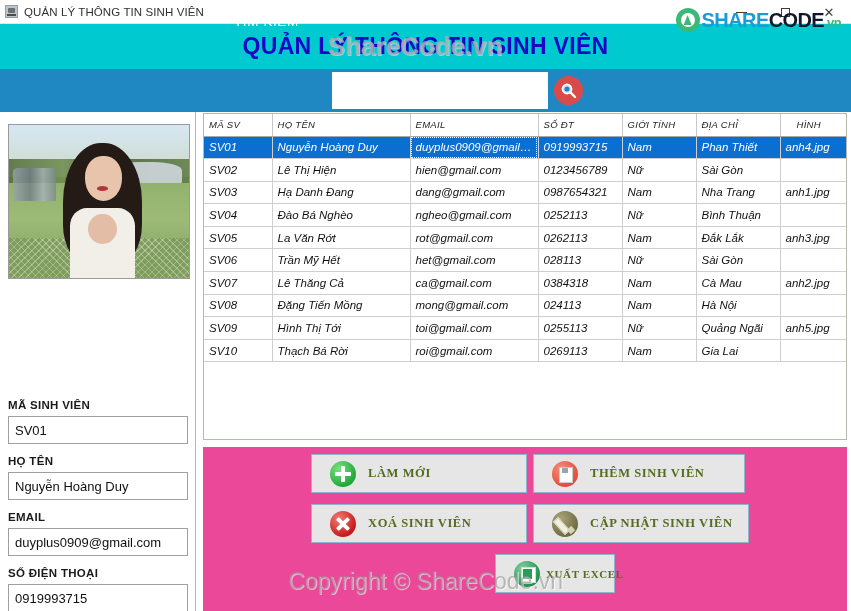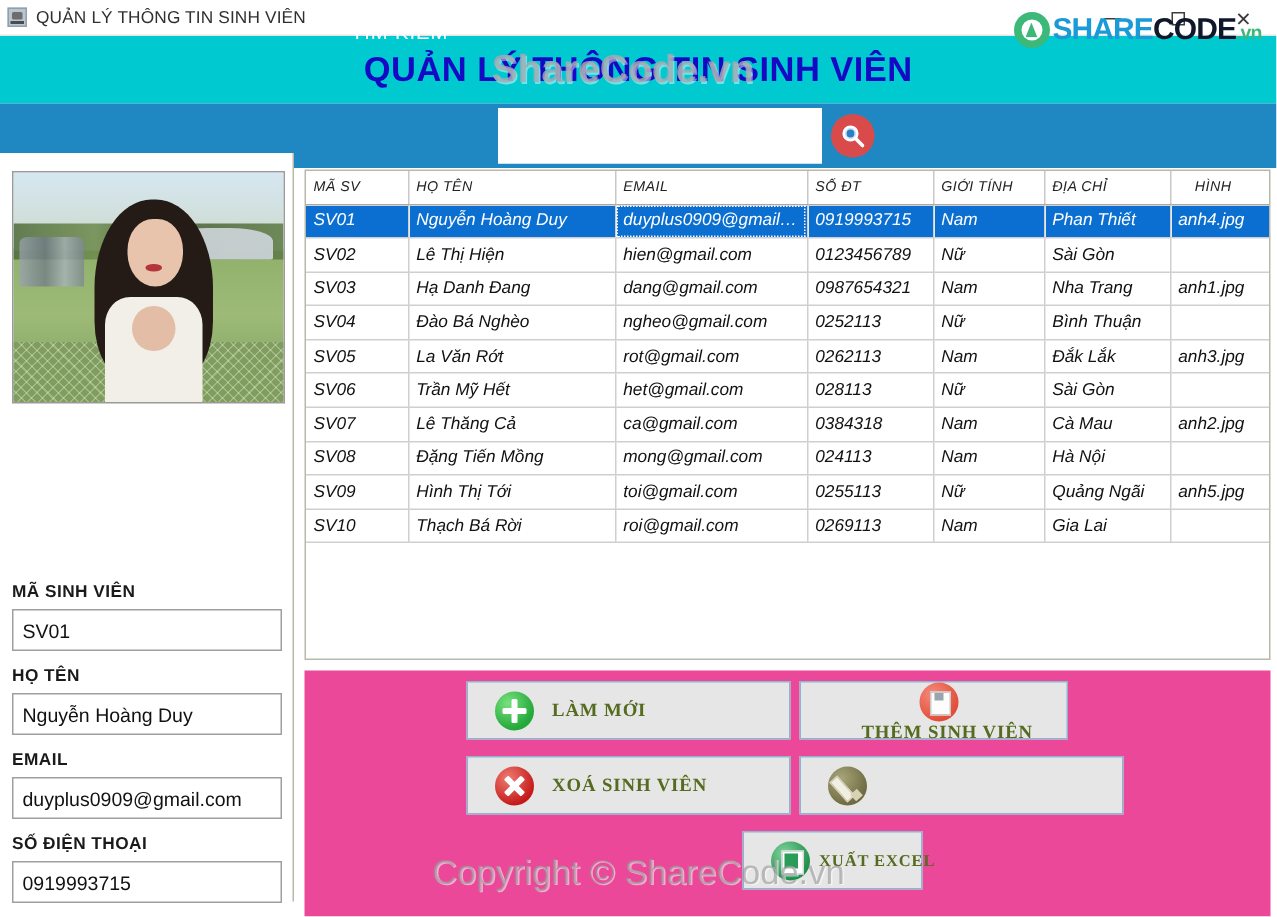--- a/index.html
+++ b/index.html
@@ -104,21 +104,21 @@
   }
   #search-btn{
     position:absolute; left:554px; top:76px; width:29px; height:29px;
     border-radius:50%; background:#d94b4b; border:none; cursor:pointer;
     display:flex; align-items:center; justify-content:center; padding:0;
   }
   #search-btn svg{ display:block; }
 
   
   #leftpanel{
-    position:absolute; left:0; top:102px; width:196px; height:499px;
+    position:absolute; left:0; top:112px; width:196px; height:499px;
     background:#ffffff; border-right:1px solid #b9b9aa;
   }
   #photo{
     position:absolute; left:8px; top:12px; width:182px; height:155px;
     border:1px solid #9a9a9a; overflow:hidden;
     background:linear-gradient(#cfe3ef 0%,#cfe3ef 32%,#8fb06a 33%,#9dbb77 62%,#7f9d5c 100%);
   }
   #photo .sky{
     position:absolute; left:0; top:0; width:100%; height:34%;
     background:linear-gradient(#d6e7f2,#cdd9c9);
@@ -445,30 +445,31 @@
         </tr>
       </tbody>
   </table>
 </div>
 
 <div id="btnarea">
   <div class="appbtn" style="left:108px; top:7px;  width:216px;">
     <span class="icon ic-plus"></span>
     <span class="txt">LÀM MỚI</span>
   </div>
-  <div class="appbtn" style="left:330px; top:7px;  width:179px;flex-direction:column;">
+  <div class="appbtn" style="left:330px; top:7px;  width:212px;">
     <span class="icon ic-save"></span>
     <span class="txt">THÊM SINH VIÊN</span>
   </div>
   <div class="appbtn" style="left:108px; top:57px; width:216px;">
     <span class="icon ic-x"></span>
     <span class="txt">XOÁ SINH VIÊN</span>
   </div>
   <div class="appbtn" style="left:330px; top:57px; width:216px;">
     <span class="icon ic-pen"></span>
+    <span class="txt">CẬP NHẬT SINH VIÊN</span>
   </div>
   <div class="appbtn" style="left:292px; top:107px; width:120px; ">
     <span class="icon ic-xls" style="margin-right:6px"></span>
     <span class="txt" style="font-size:11px">XUẤT EXCEL</span>
   </div>
 </div>
 
 <div id="copy-wm">Copyright © ShareCode.vn</div>
 
 </body></html>

